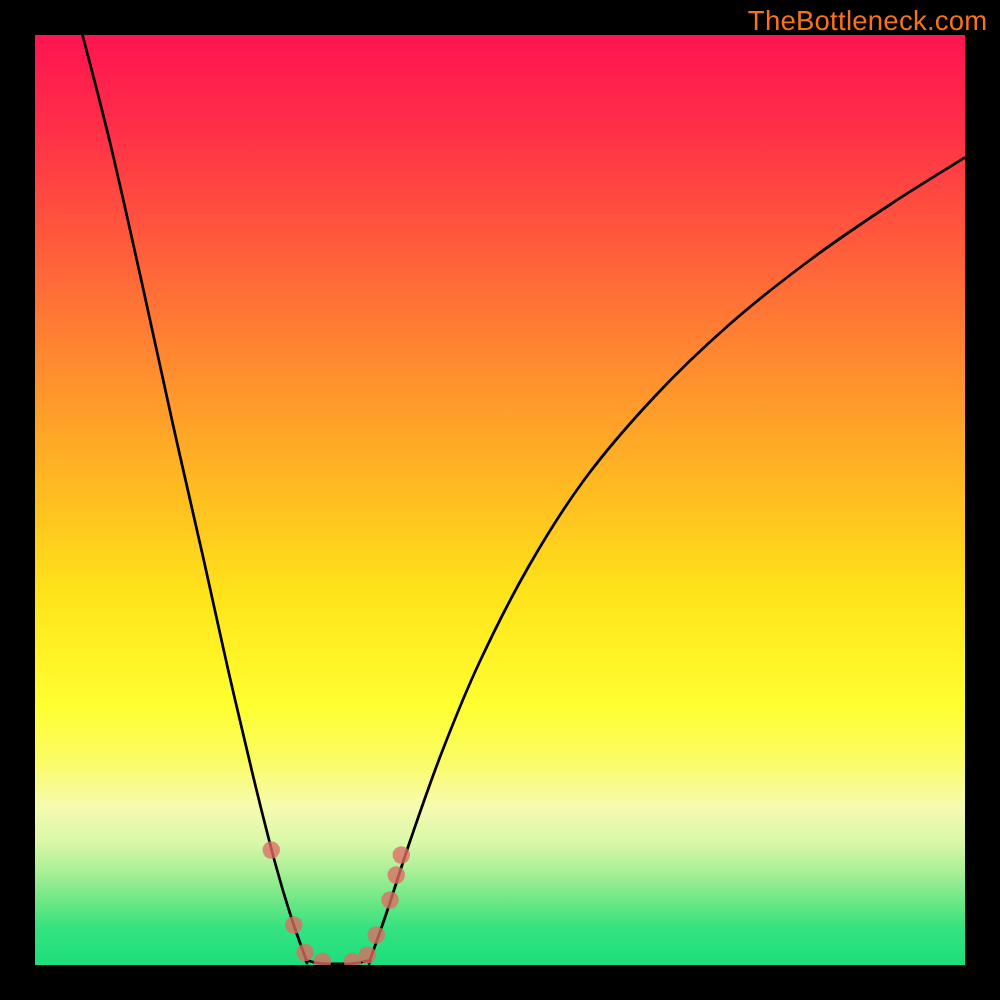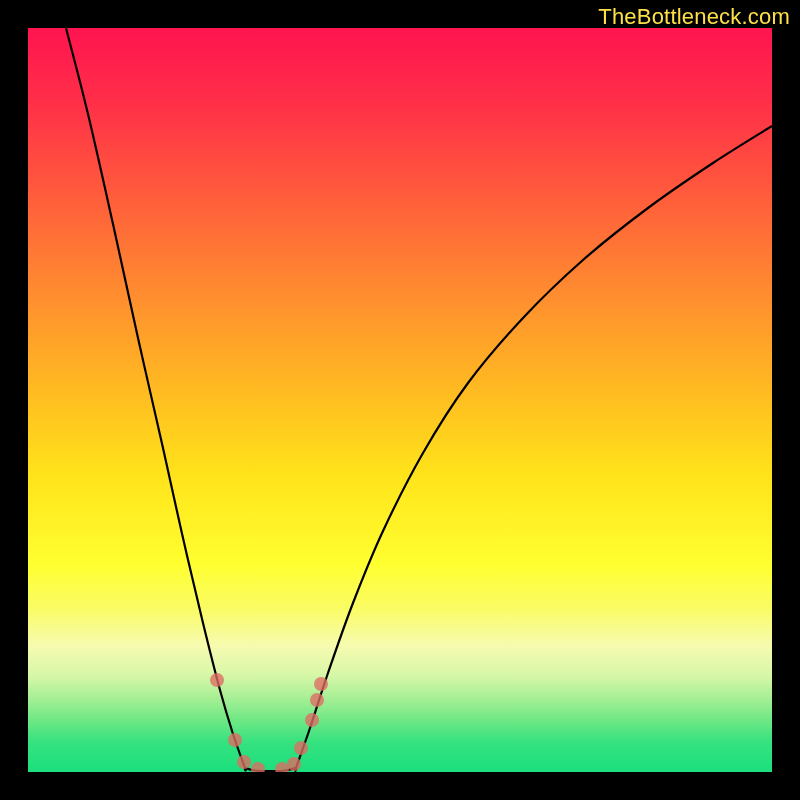--- a/index.html
+++ b/index.html
@@ -32,21 +32,21 @@
       #a8ef95 90%,
       #6fe885 93%,
       #35e27f 96%,
       #1bdf7d 100%
     );
   }
   .watermark {
     position: absolute;
     top: 4px;
     right: 10px;
-    color: #fde047;
+    color: #f97316;
     font-size: 22px;
     letter-spacing: 0.2px;
     font-weight: 400;
     user-select: none;
   }
   svg.curve {
     position: absolute;
     left: 0;
     top: 0;
     width: 744px;

